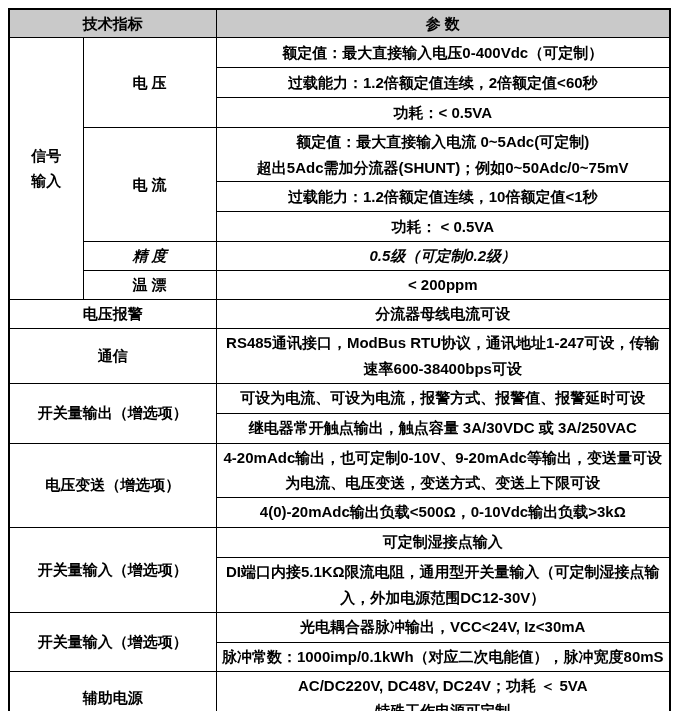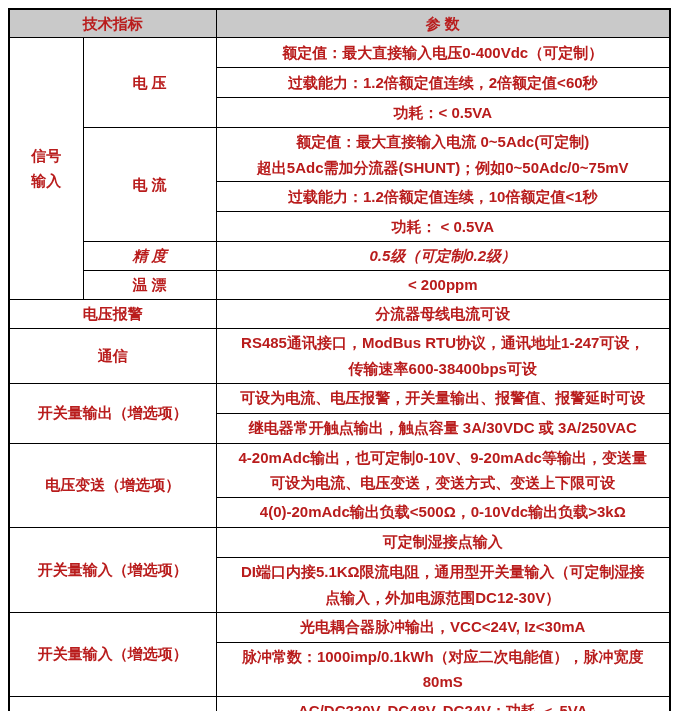--- a/index.html
+++ b/index.html
@@ -24,23 +24,23 @@
     table-layout: fixed;
     border: 2px solid #000000;
   }
   table.spec th,
   table.spec td {
     border: 1px solid #000000;
     text-align: center;
     vertical-align: middle;
     font-size: 15px;
     font-weight: bold;
-    color: #b91c1c;
+    color: #000000;
     line-height: 1.7;
-    padding: 1px 20px;
+    padding: 1px 5px;
     white-space: pre-line;
     overflow: hidden;
   }
   table.spec thead th {
     background: #c9c9c9;
     height: 25px;
     line-height: 1.3;
   }
   .lh-tight { line-height: 1.35; margin-left: 32px; }
   tr.h27 { height: 27px; font-style: italic; }
@@ -102,21 +102,21 @@
       <tr class="h29">
         <td colspan="2">电压报警</td>
         <td>分流器母线电流可设</td>
       </tr>
       <tr class="h55">
         <td colspan="2">通信</td>
         <td>RS485通讯接口，ModBus RTU协议，通讯地址1-247可设，传输速率600-38400bps可设</td>
       </tr>
       <tr class="h30">
         <td colspan="2" rowspan="2">开关量输出（增选项）</td>
-        <td>可设为电流、电压报警，开关量输出、报警值、报警延时可设</td>
+        <td>可设为电流、可设为电流，报警方式、报警值、报警延时可设</td>
       </tr>
       <tr class="h30">
         <td>继电器常开触点输出，触点容量 3A/30VDC 或 3A/250VAC</td>
       </tr>
       <tr class="h48">
         <td colspan="2" rowspan="2">电压变送（增选项）</td>
         <td>4-20mAdc输出，也可定制0-10V、9-20mAdc等输出，变送量可设为电流、电压变送，变送方式、变送上下限可设</td>
       </tr>
       <tr class="h30">
         <td>4(0)-20mAdc输出负载&lt;500Ω，0-10Vdc输出负载&gt;3kΩ</td>

